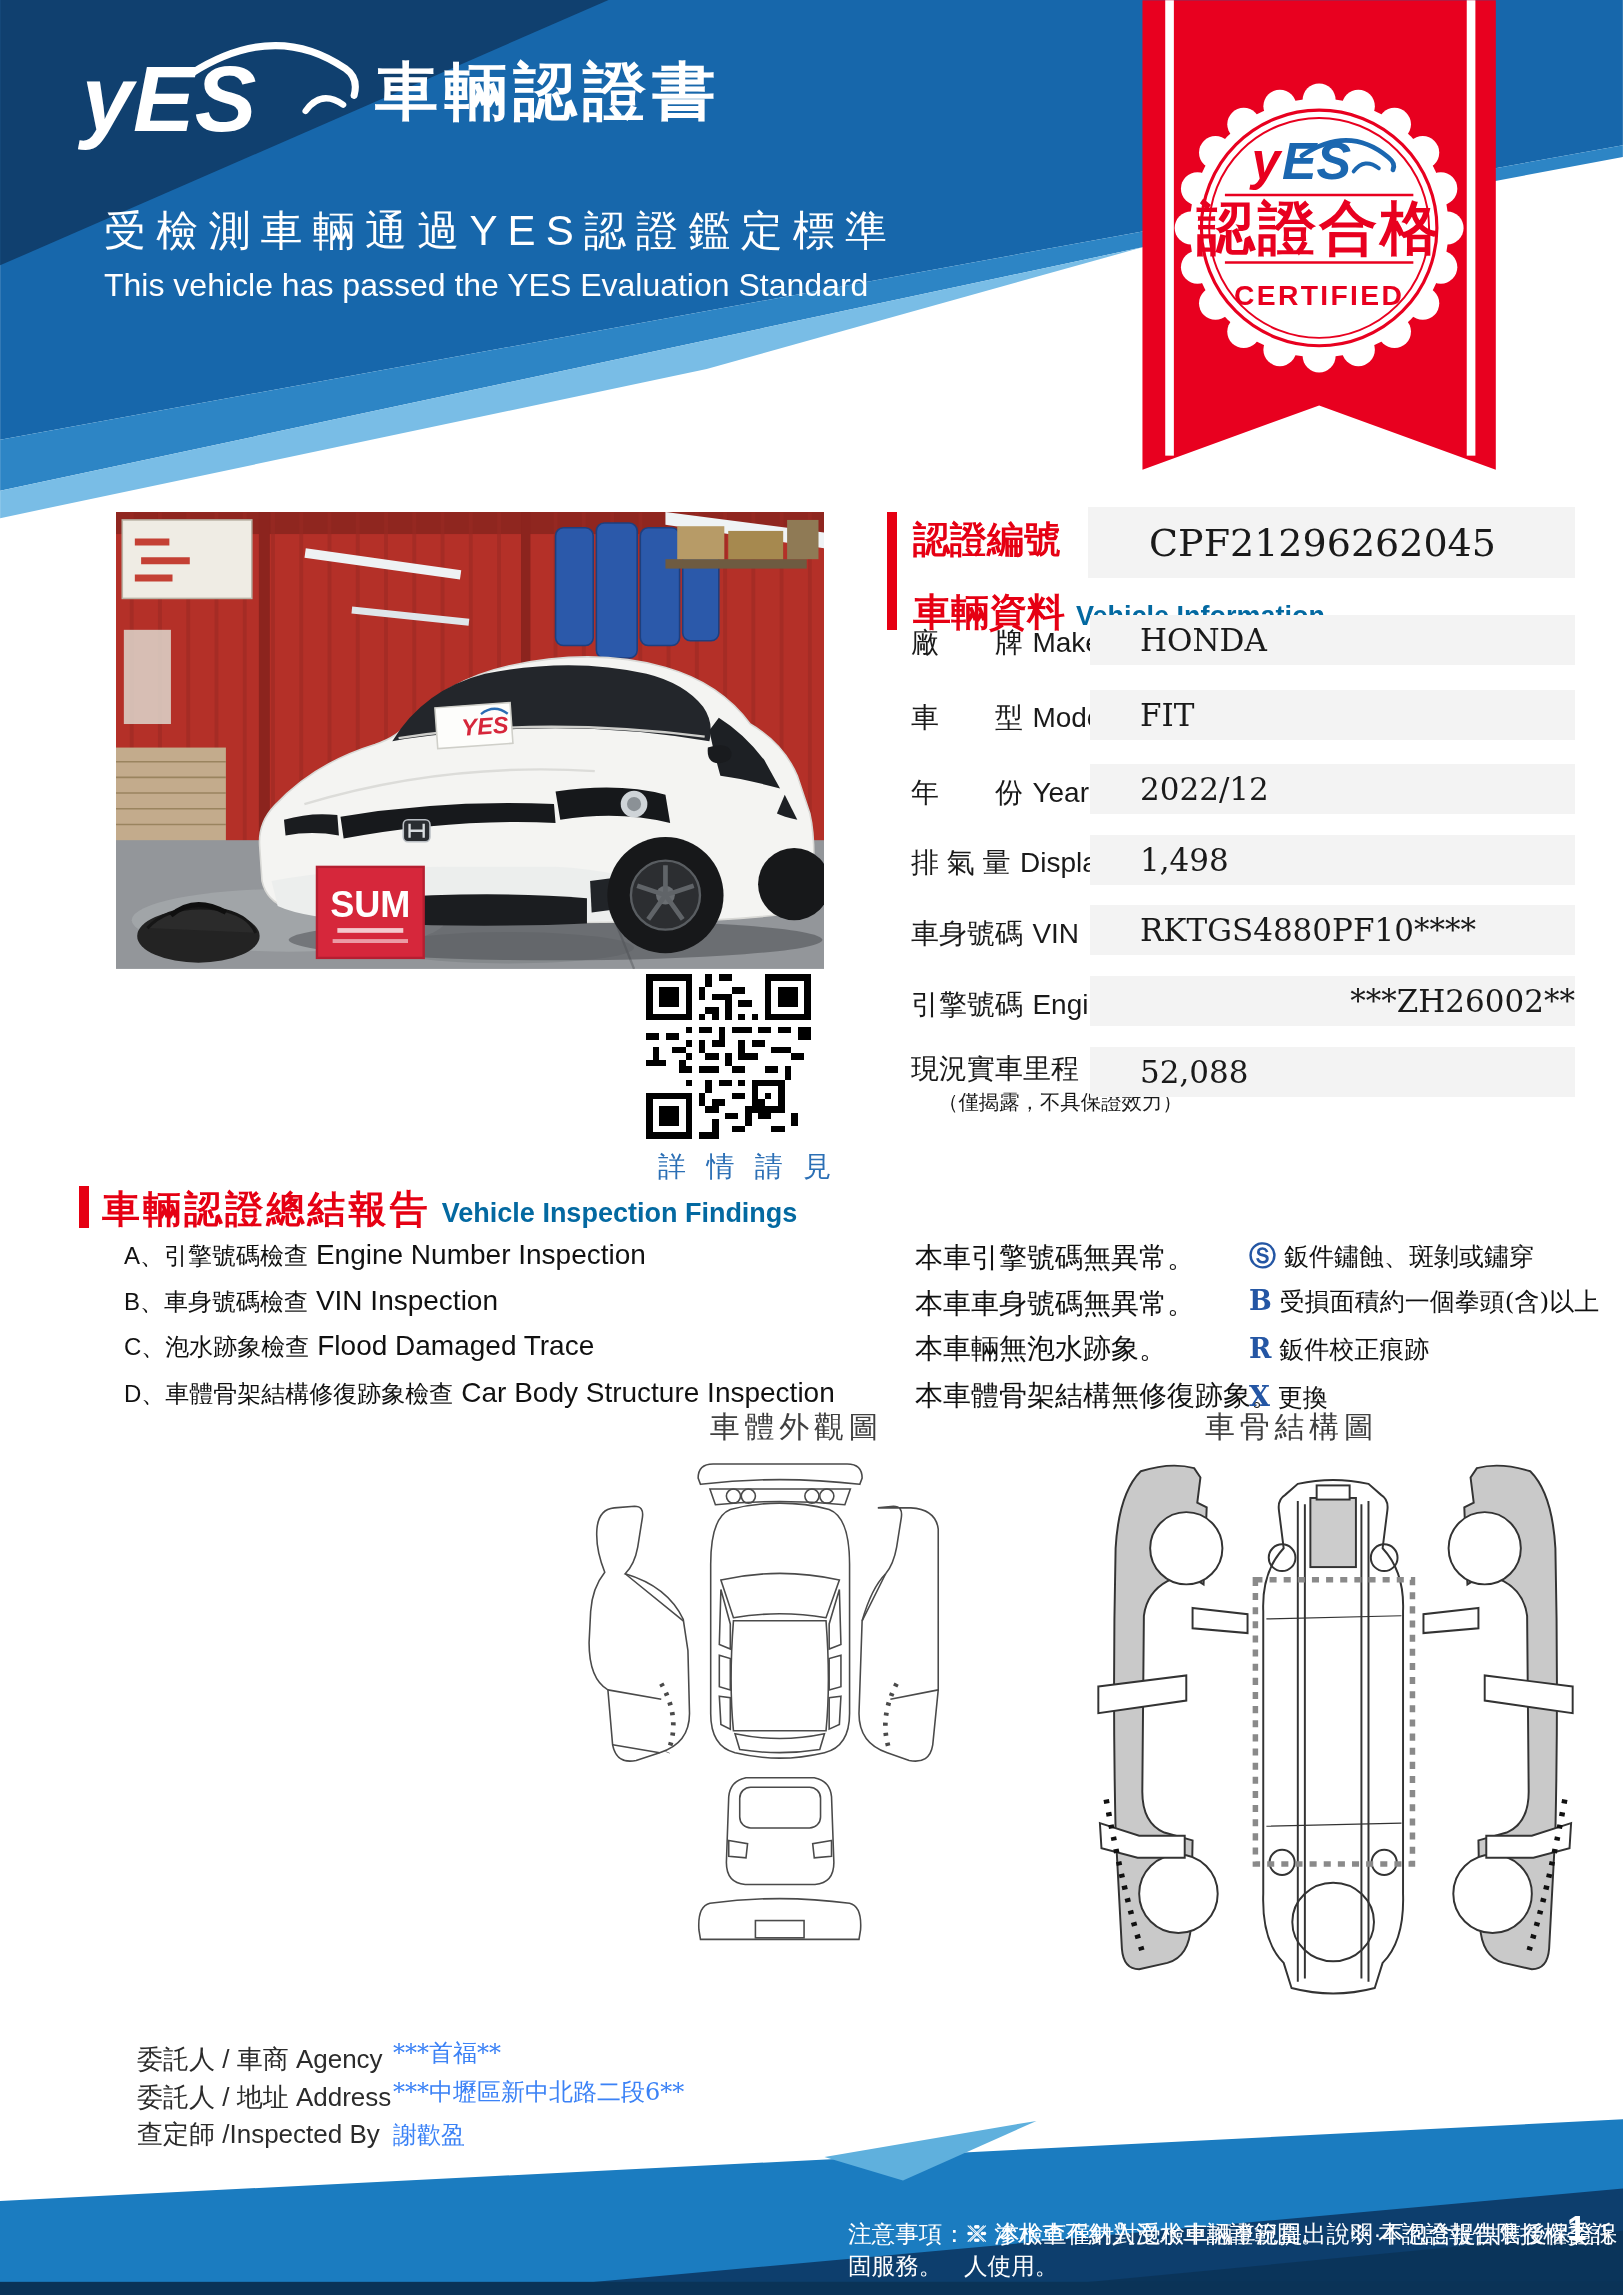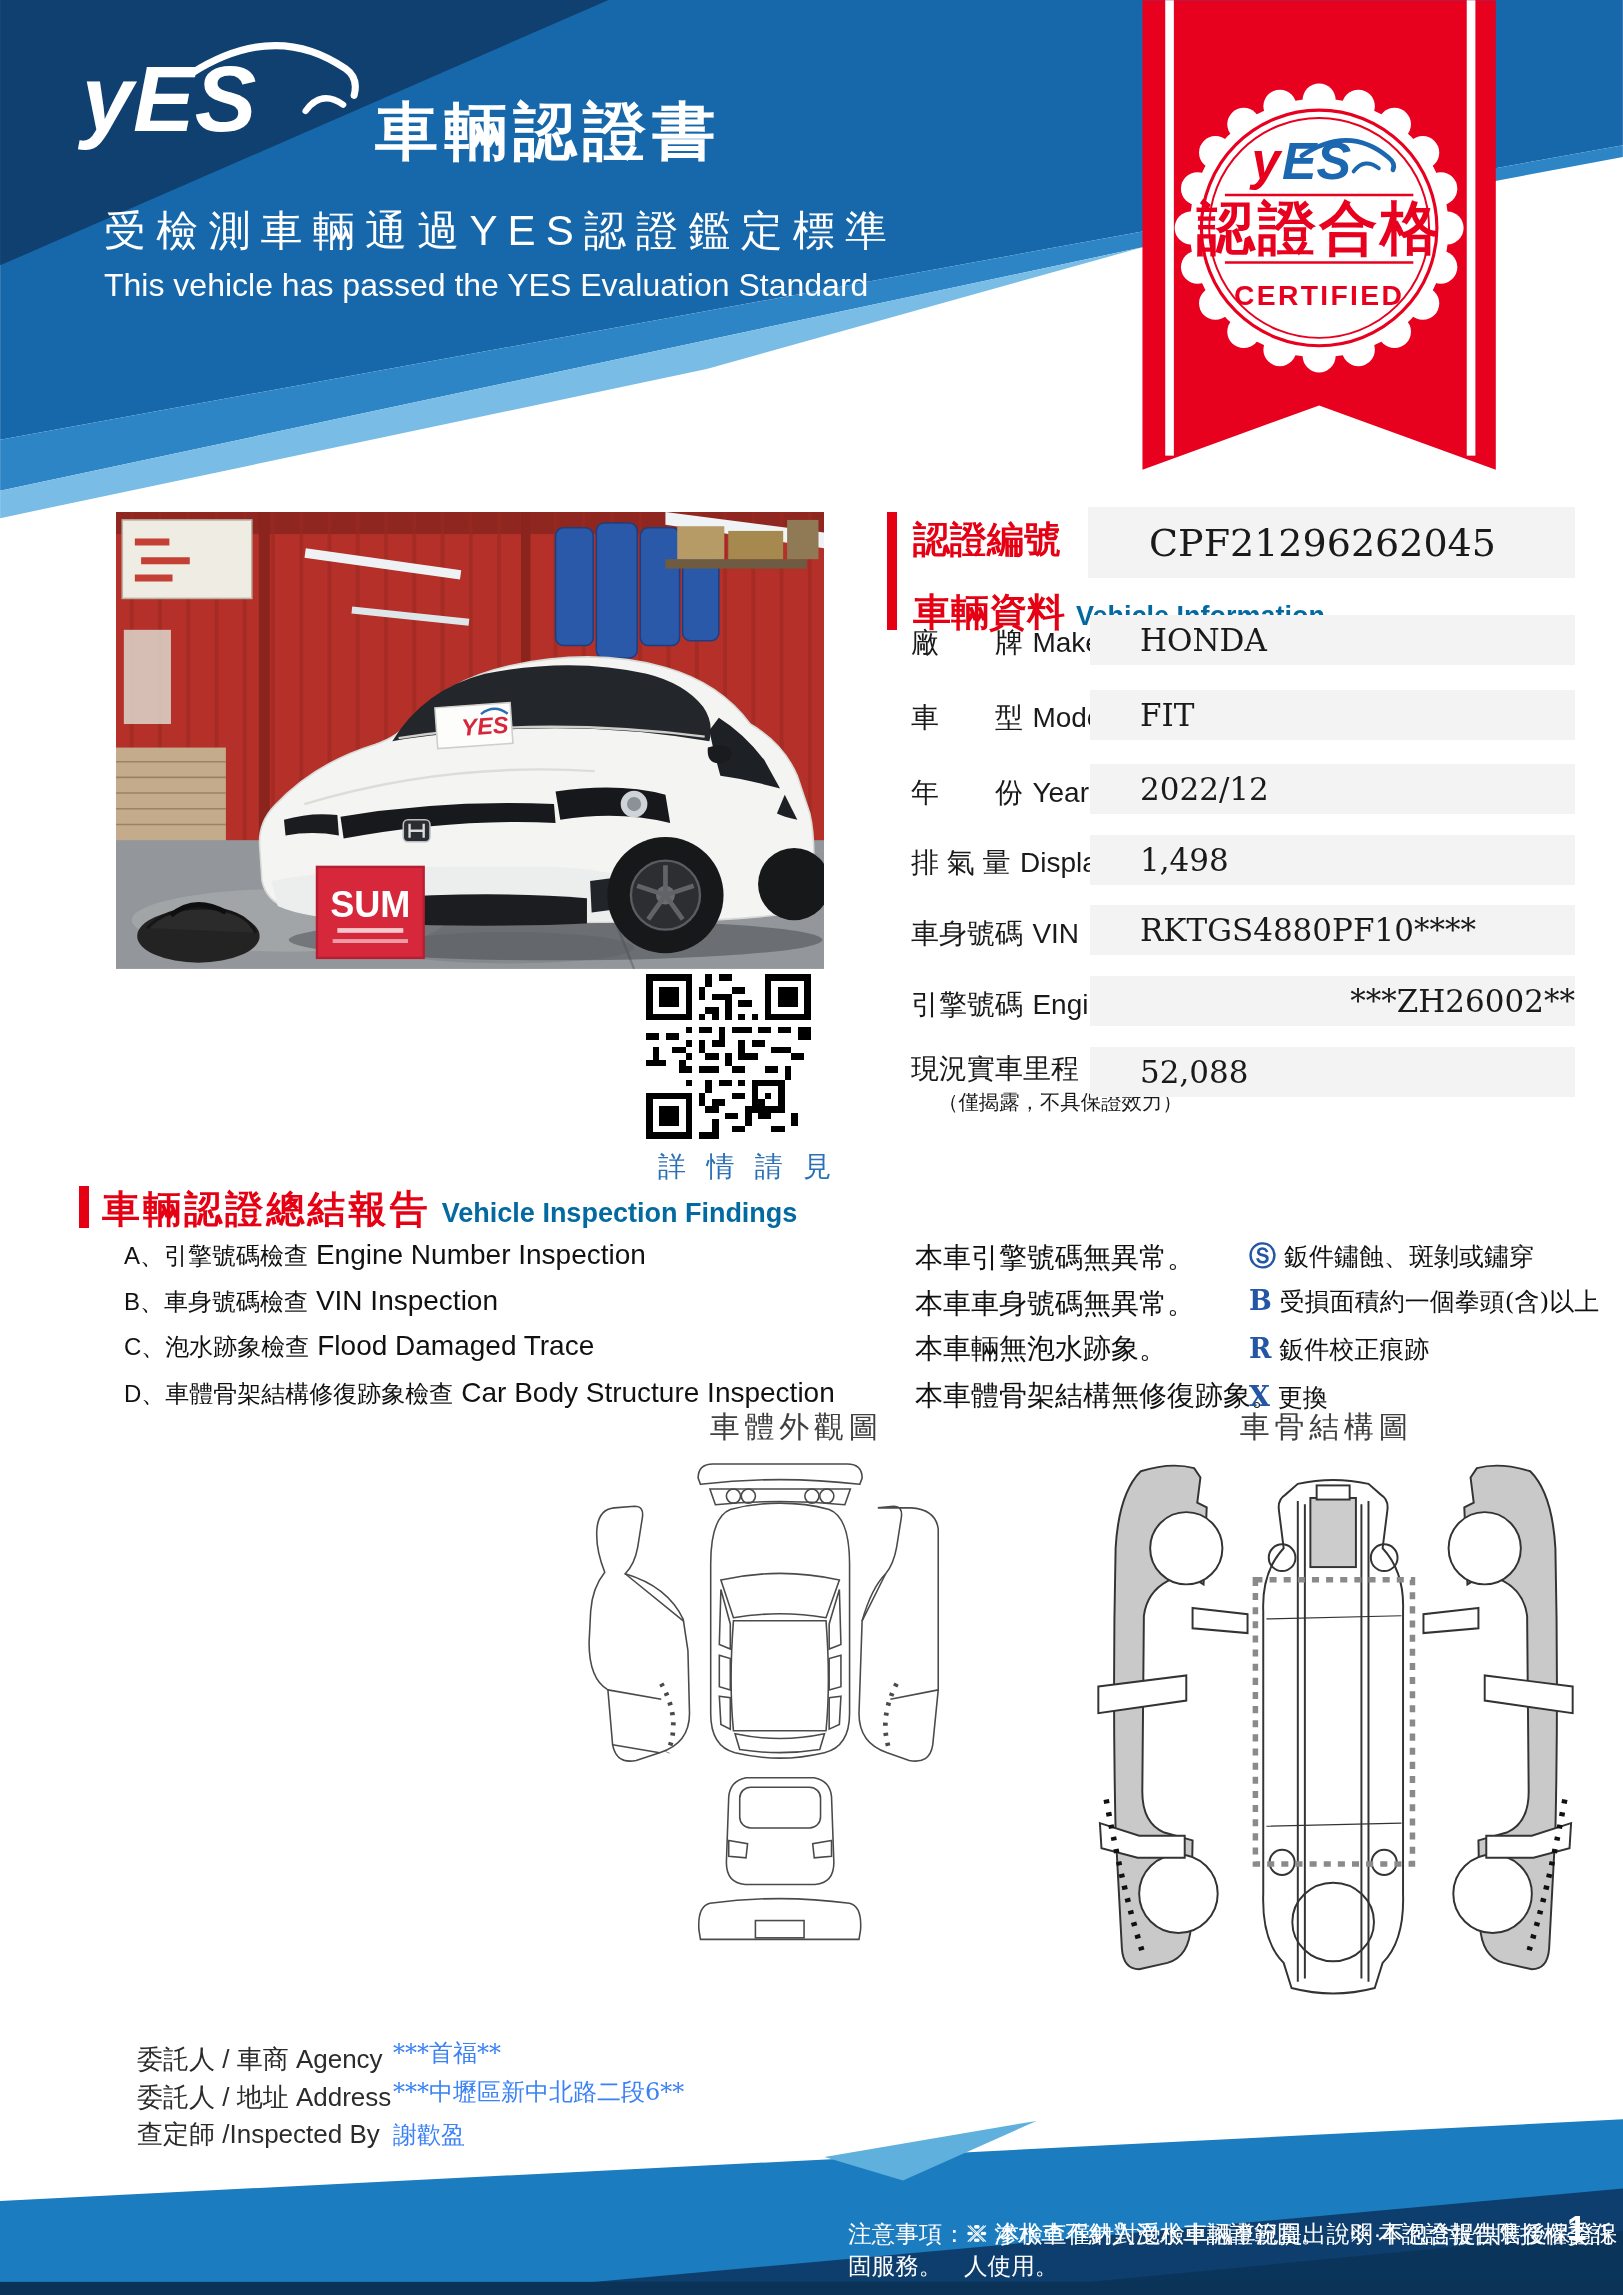--- a/index.html
+++ b/index.html
@@ -1,20 +1,20 @@
 <!DOCTYPE html>
 <html style="font-size:12.6px"><head>
 <meta charset="utf-8">
 <style>
   html,body{margin:0;padding:0;}
   body{width:1623px;height:2295px;position:relative;background:#ffffff;
        font-family:"Liberation Sans",sans-serif;color:#111;overflow:hidden;}
   .abs{position:absolute;}
   .svgblock{position:absolute;display:block;}
-  .hdr-title{font-size:63px;font-weight:bold;color:#fff;letter-spacing:6.3px;margin-top:40px;}
+  .hdr-title{font-size:63px;font-weight:bold;color:#fff;letter-spacing:6.3px;}
   .hdr-sub-zh{font-size:42px;color:#fff;letter-spacing:10.2px;}
   .hdr-sub-en{font-size:32px;color:#fff;}
   .red-bar{position:absolute;background:#e60013;}
   .cert-label{font-size:37px;font-weight:bold;color:#e60013;}
   .cert-box{position:absolute;background:#f3f3f3;}
   .serifv{font-family:"DejaVu Serif","Liberation Serif",serif;}
   .cert-num{font-size:38px;color:#1a1a1a;}
   .sec-title-zh{font-size:38px;font-weight:bold;color:#e60013;}
   .sec-title-en{font-size:27px;font-weight:bold;color:#0369a1;margin-left:11px;}
   .f-label-zh{font-size:28px;color:#1a1a1a;}
@@ -265,21 +265,21 @@
   <span class="legend-mark serifv">B</span><span class="legend-txt serifv">受損面積約一個拳頭(含)以上</span>
 </div>
 <div class="abs" style="left:1249px;top:1333px;">
   <span class="legend-mark serifv">R</span><span class="legend-txt serifv">鈑件校正痕跡</span>
 </div>
 <div class="abs" style="left:1249px;top:1381px;">
   <span class="legend-mark serifv">X</span><span class="legend-txt serifv">更換</span>
 </div>
 
 <div class="abs diag-label serifv" style="left:675px;top:1407px;width:243px;text-align:center;letter-spacing:4.7px;">車體外觀圖</div>
-<div class="abs diag-label serifv" style="left:1205px;top:1407px;width:243px;text-align:center;letter-spacing:4.7px;">車骨結構圖</div>
+<div class="abs diag-label serifv" style="left:1205px;top:1407px;width:243px;letter-spacing:4.7px;">車骨結構圖</div>
 
 <svg class="svgblock" style="left:542px;top:1454px;" width="408" height="562" viewBox="0 0 520 715" fill="none" stroke="#4a4a4a" stroke-width="2">
   <path d="M199,30 Q199,12 218,12 L389,12 Q408,12 408,30 L405,38 Q303,26 202,38 Z" fill="#ffffff"></path>
   <path d="M214,44 L393,44 L386,64 Q303,56 221,64 Z" fill="#ffffff"></path>
   <circle cx="244" cy="53" r="9"></circle>
     <circle cx="263" cy="53" r="9"></circle>
   <circle cx="344" cy="53" r="9"></circle>
     <circle cx="363" cy="53" r="9"></circle>
   <path d="M215,140 Q215,80 240,70 Q270,62 303,62 Q336,62 366,70 Q392,80 392,140 L392,330 Q392,372 360,380 Q330,387 303,387 Q276,387 246,380 Q215,372 215,330 Z" fill="#ffffff"></path>
   <path d="M228,160 Q303,143 379,160 L362,208 Q303,198 244,208 Z"></path>

